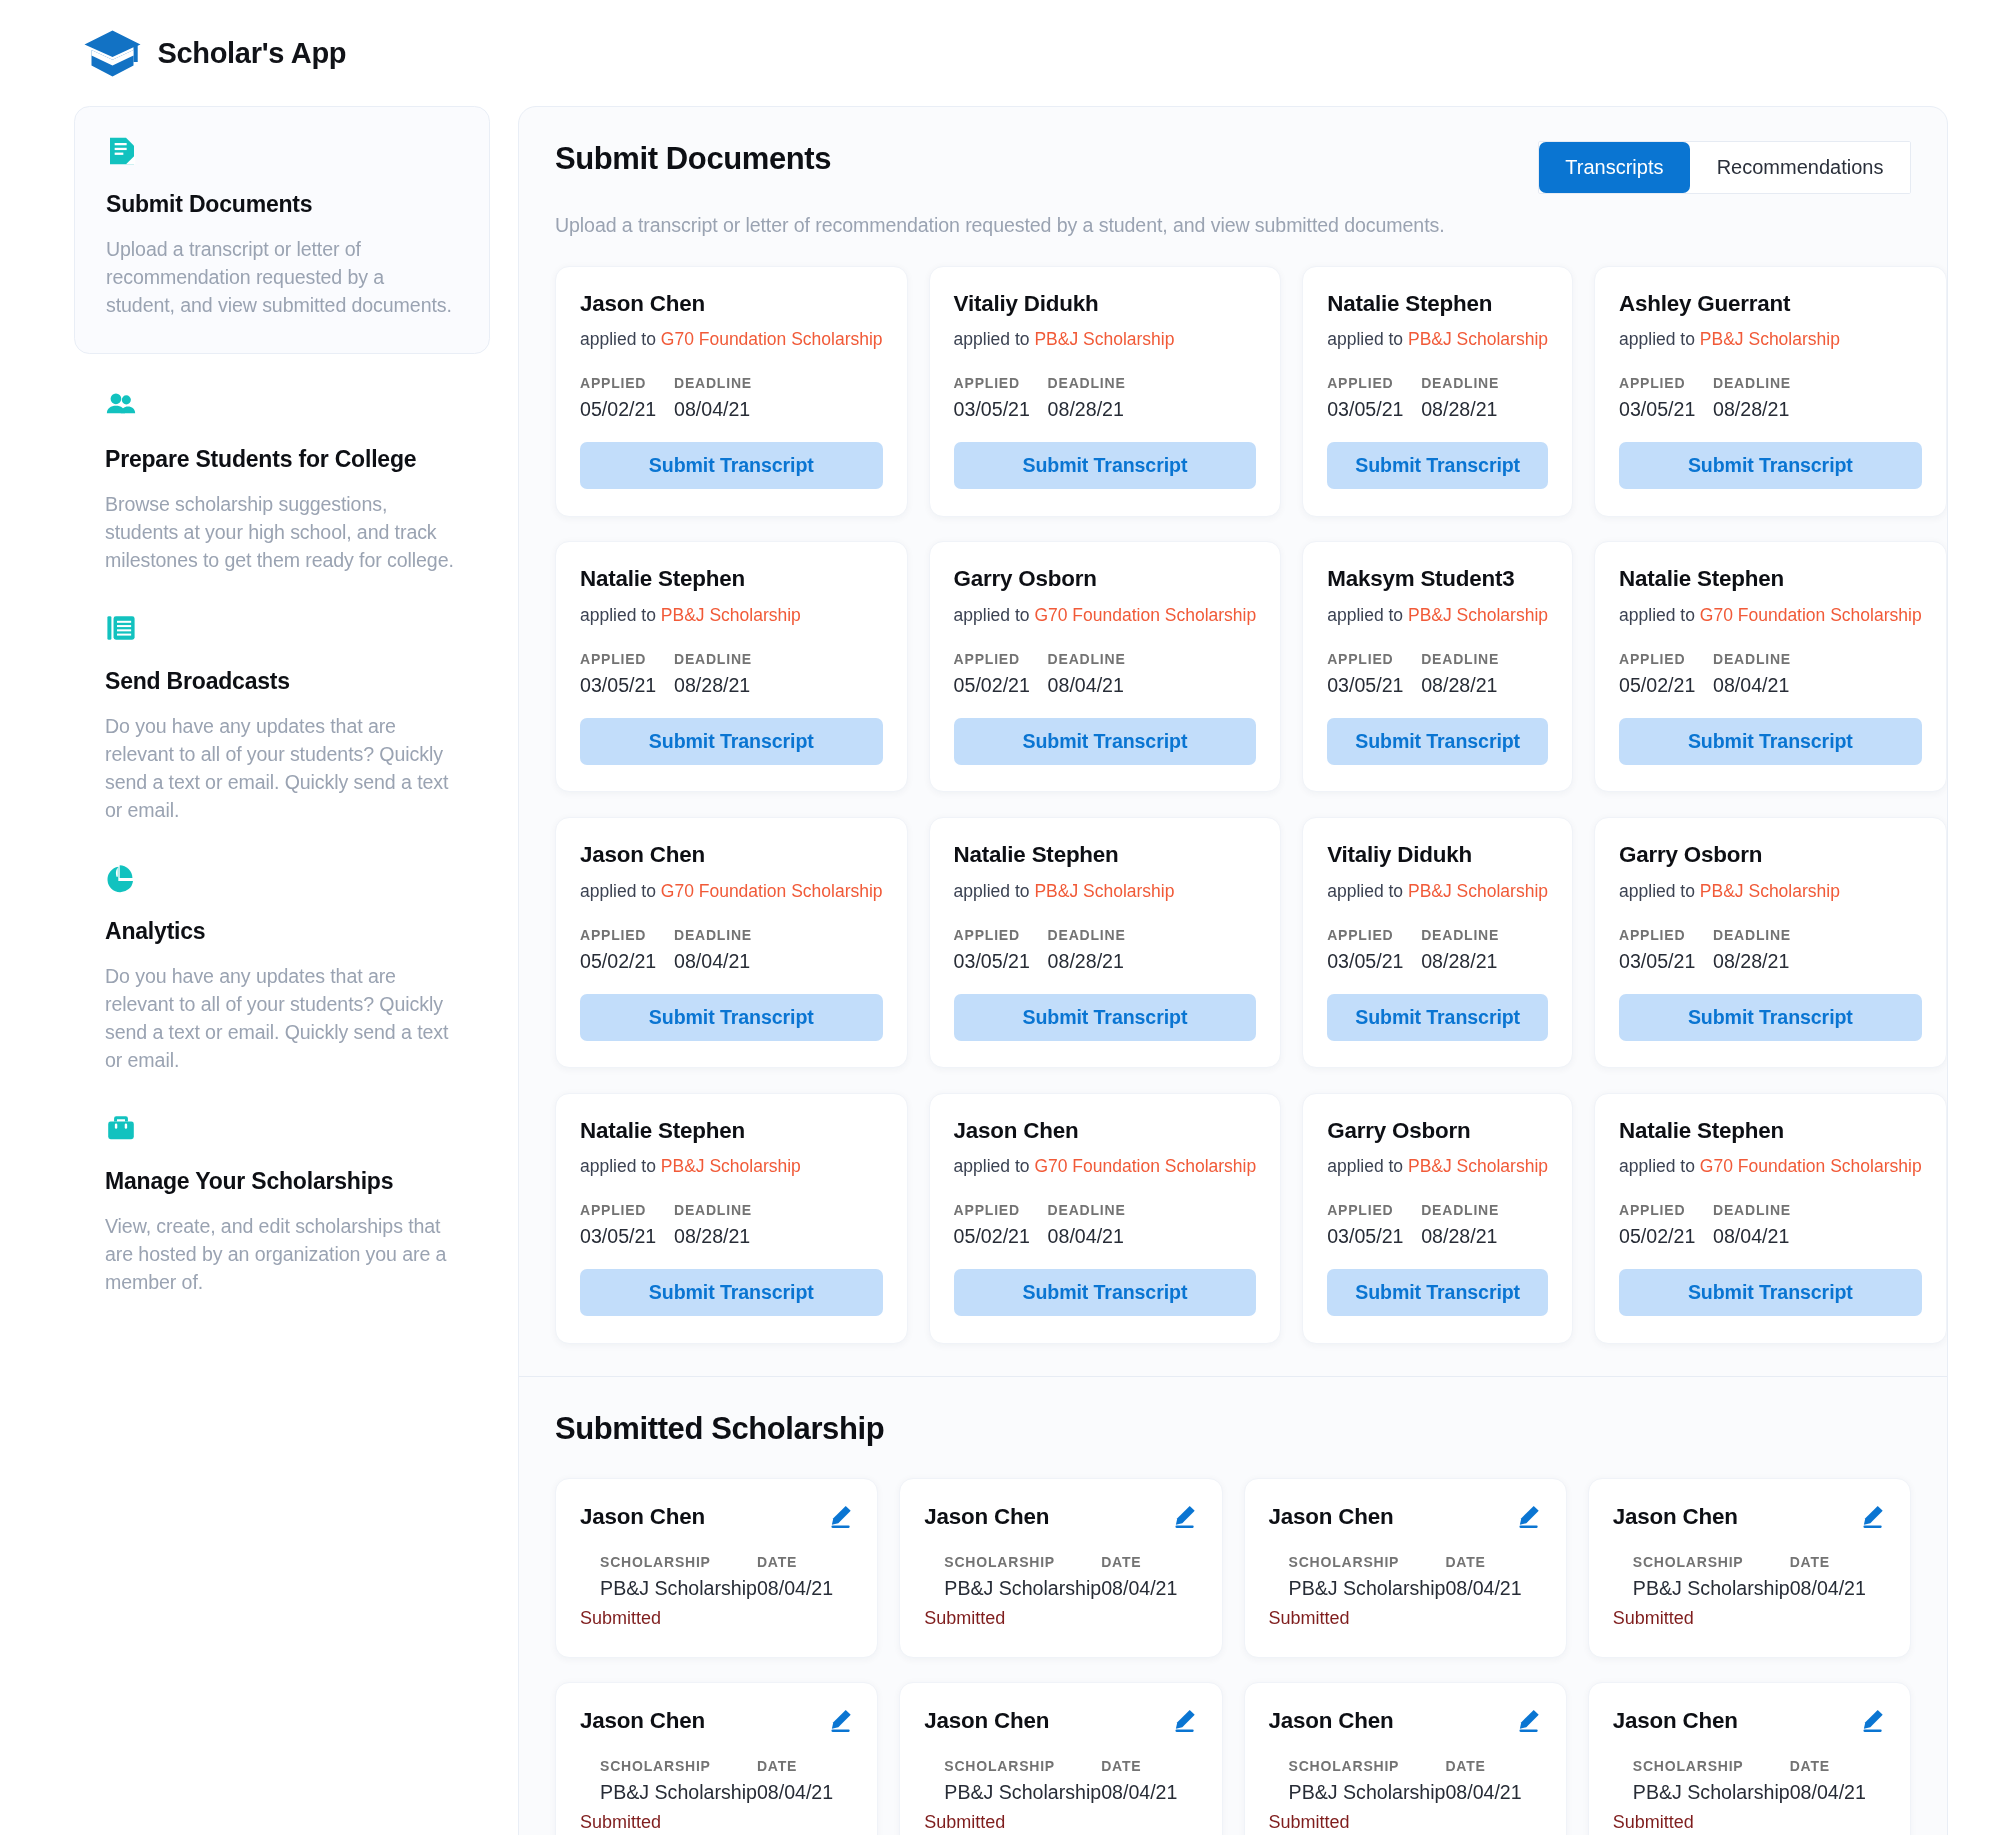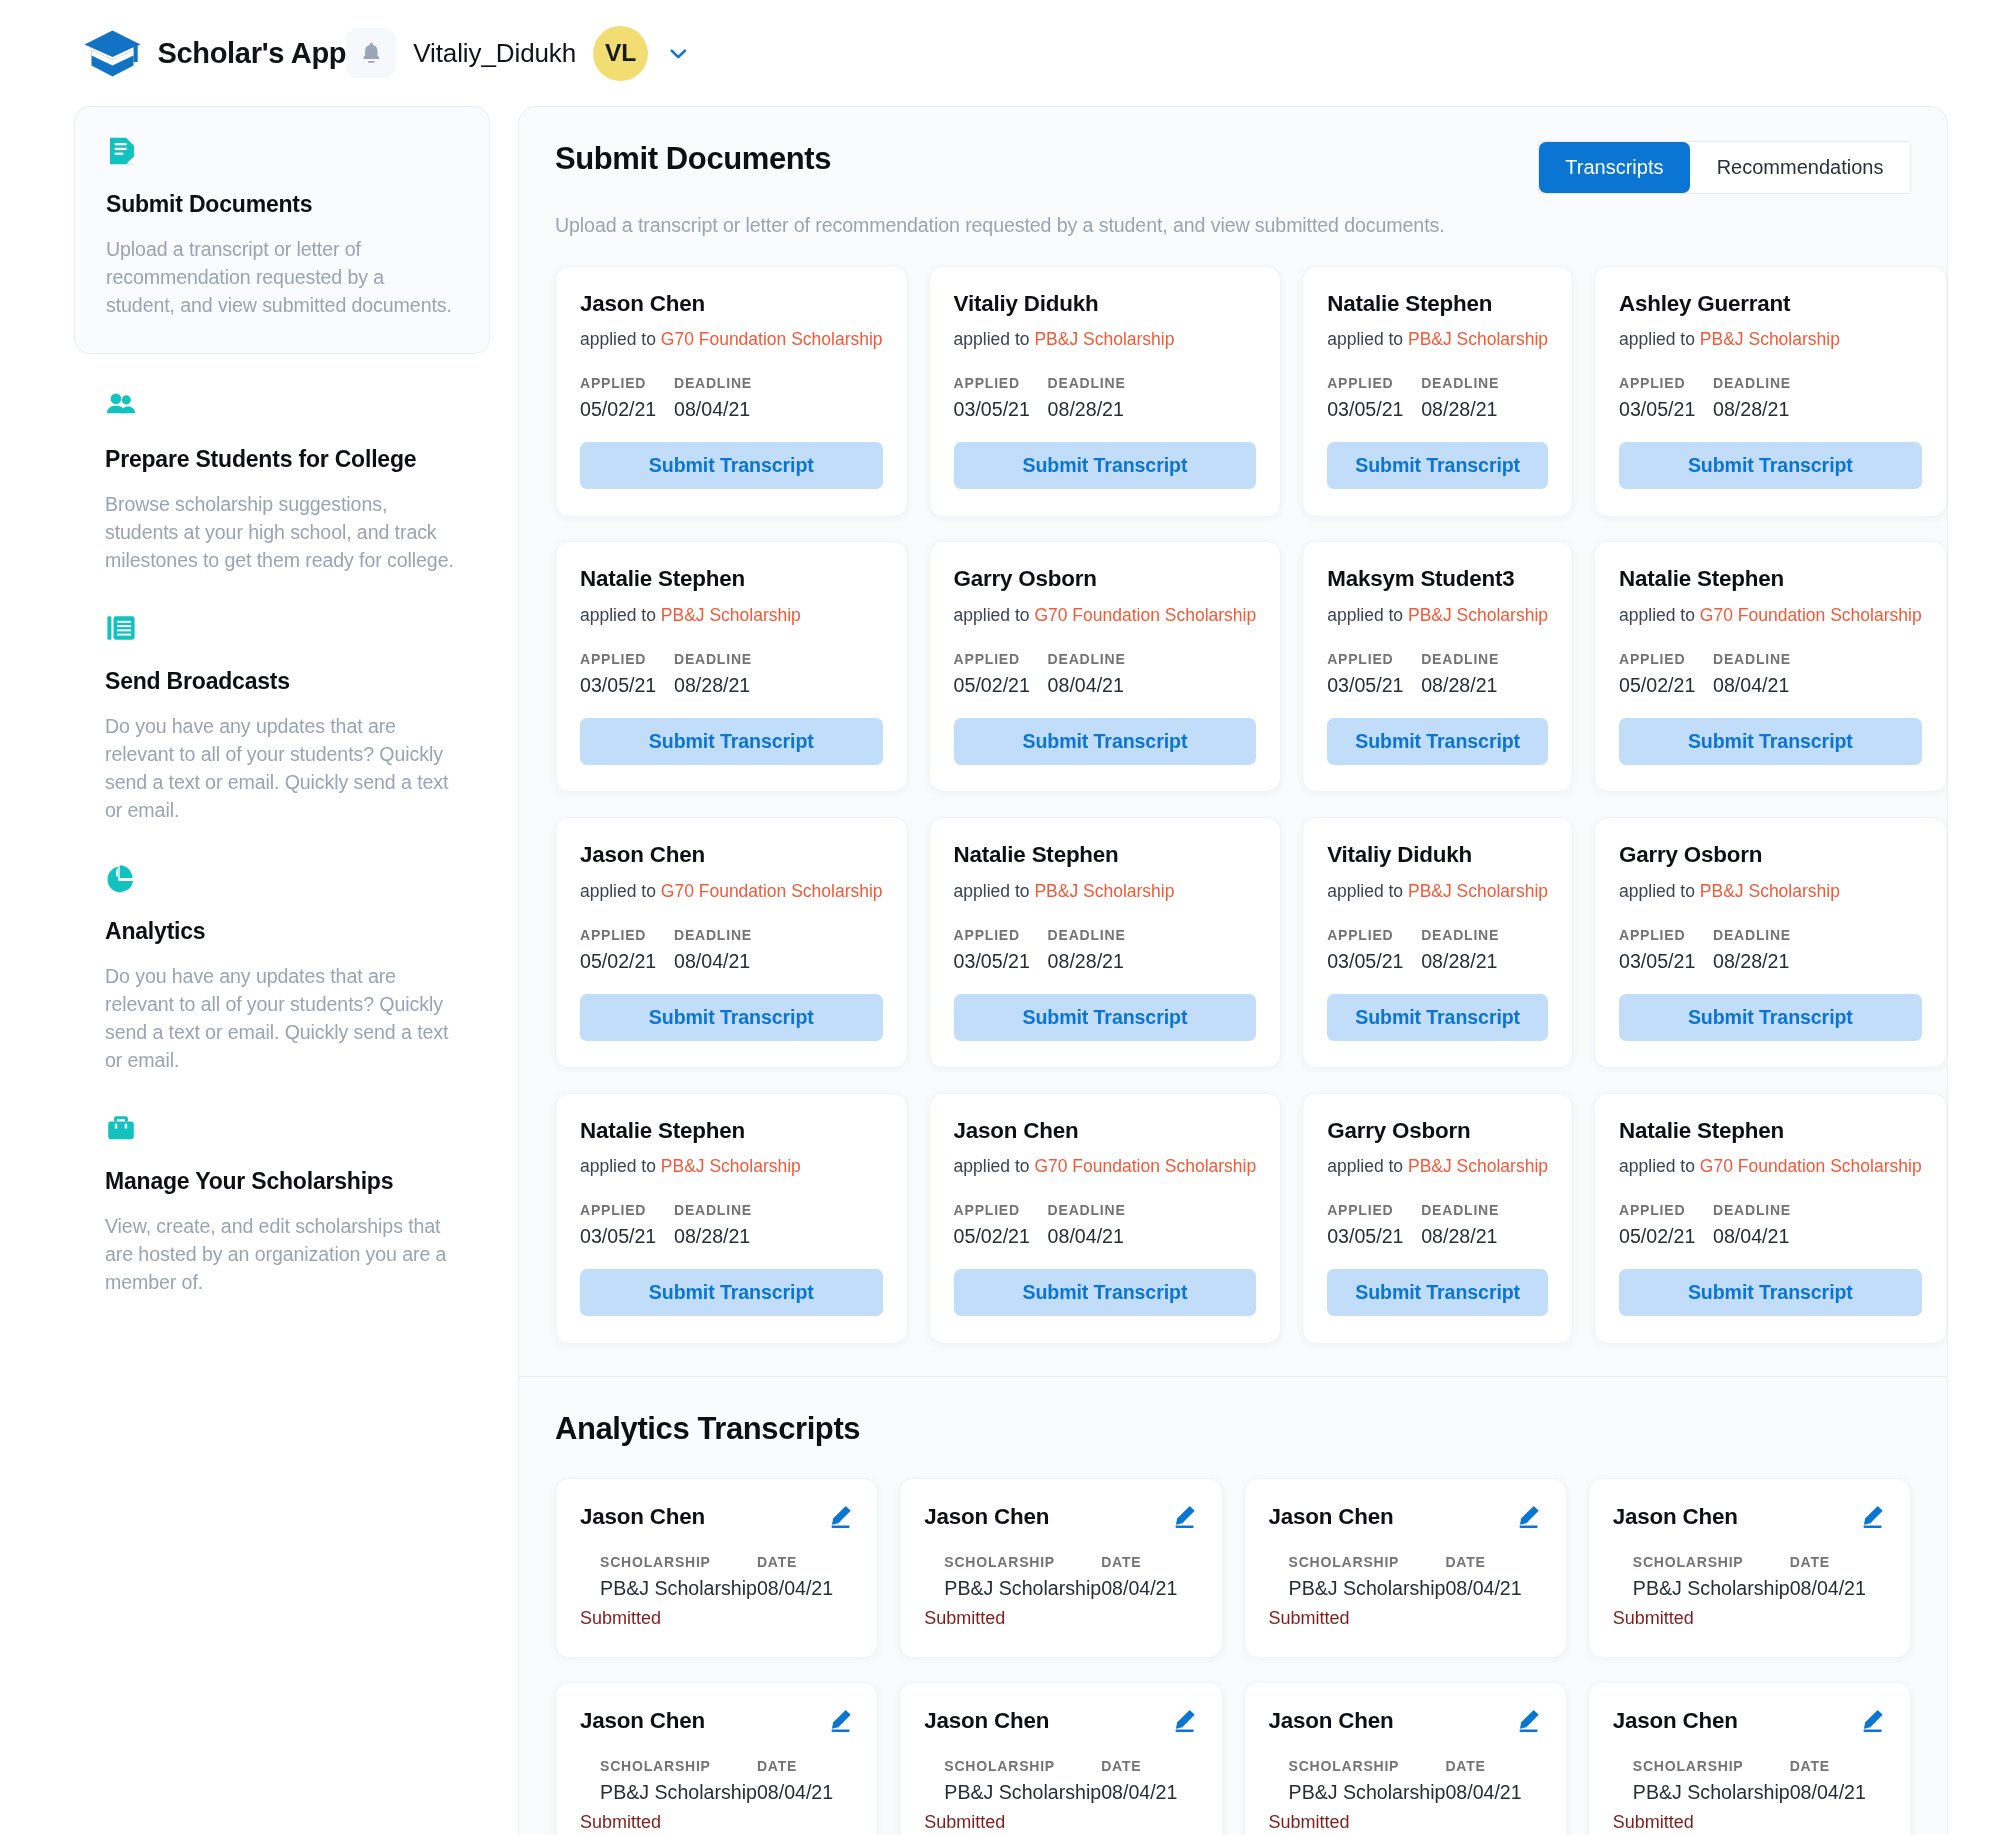--- a/index.html
+++ b/index.html
@@ -236,33 +236,20 @@
 <div class="topbar">
   <div class="brand">
     <svg class="brand-logo" viewBox="0 0 84 70">
       <path d="M42 2 L82 22 L78 24 L78 47 L72 47 L72 26 L42 40 L2 22 Z" fill="#1272c4"></path>
       <path d="M12 30 L12 52 L42 68 L72 52 L72 30 L42 44 Z" fill="#1272c4"></path>
       <path d="M12 30 L42 44 L72 30 L72 38 L42 52 L12 38 Z" fill="#ffffff"></path>
     </svg>
     <span class="brand-name">Scholar's App</span>
   </div>
 
-  <div class="userbox">
-    <span class="bell-wrap">
-      <svg viewBox="0 0 24 24">
-        <path d="M12 2.5a1.3 1.3 0 0 1 1.3 1.3v.6a5.6 5.6 0 0 1 4.3 5.4v4l1.5 2.2a.8.8 0 0 1-.66 1.25H5.56a.8.8 0 0 1-.66-1.25L6.4 13.8v-4a5.6 5.6 0 0 1 4.3-5.4v-.6A1.3 1.3 0 0 1 12 2.5z" fill="#9aa5b6"></path>
-        <rect x="9" y="19" width="6" height="1.6" rx="0.8" fill="#9aa5b6"></rect>
-      </svg>
-    </span>
-    <span class="username">Vitaliy_Didukh</span>
-    <span class="avatar">VL</span>
-    <svg class="chev" viewBox="0 0 24 24">
-      <path d="M6 9.5 L12 15.5 L18 9.5" fill="none" stroke="#0a75d2" stroke-width="2.3" stroke-linecap="round" stroke-linejoin="round"></path>
-    </svg>
-  </div>
 </div>
 
 <div class="page">
 
   <div class="sidebar">
 
     <div class="side-card">
       <svg class="side-icon" viewBox="0 0 24 24">
         <path d="M3 2h12l6 6v14H3z" fill="#12c2bf"></path>
         <path d="M15 22 L22 15 L22 22z" fill="#ffffff"></path>
@@ -494,21 +481,21 @@
                 <div class="meta-lbl">DEADLINE</div>
                 <div class="meta-val">08/04/21</div>
               </div>
             </div><button class="btn-submit">Submit Transcript</button></div>
         </div>
     </div>
 
     <div class="divider"></div>
 
     <div class="panel-bottom">
-      <div class="sub-title">Analytics Transcripts</div>
+      <div class="sub-title">Submitted Scholarship</div>
       <div class="grid2" id="submitted-grid">
           <div class="sub-card">
             <div class="sub-head">
               <div class="stu-name">Jason Chen</div>
               <svg class="pencil" viewBox="0 0 24 24">
                 <path d="M16.9 2.6 L21.4 7.1 L10.2 18.3 L4.4 19.6 L5.7 13.8 Z" fill="#0a75d2"></path>
                 <rect x="4" y="20.4" width="16.5" height="2.1" rx="1" fill="#0a75d2"></rect>
               </svg>
             </div>
             <div class="sub-meta">

